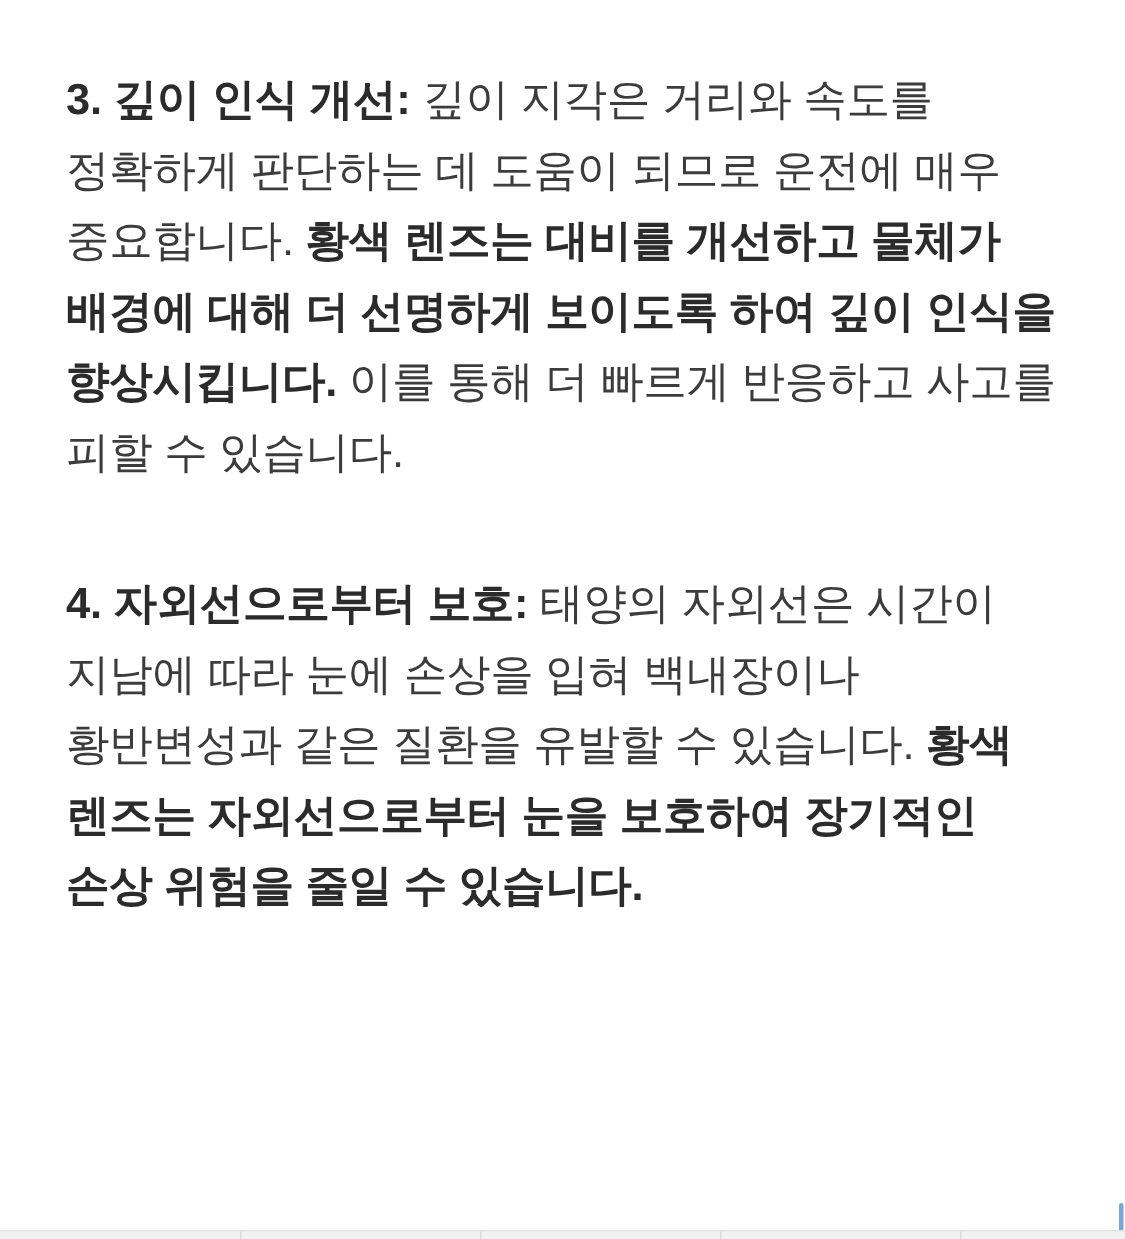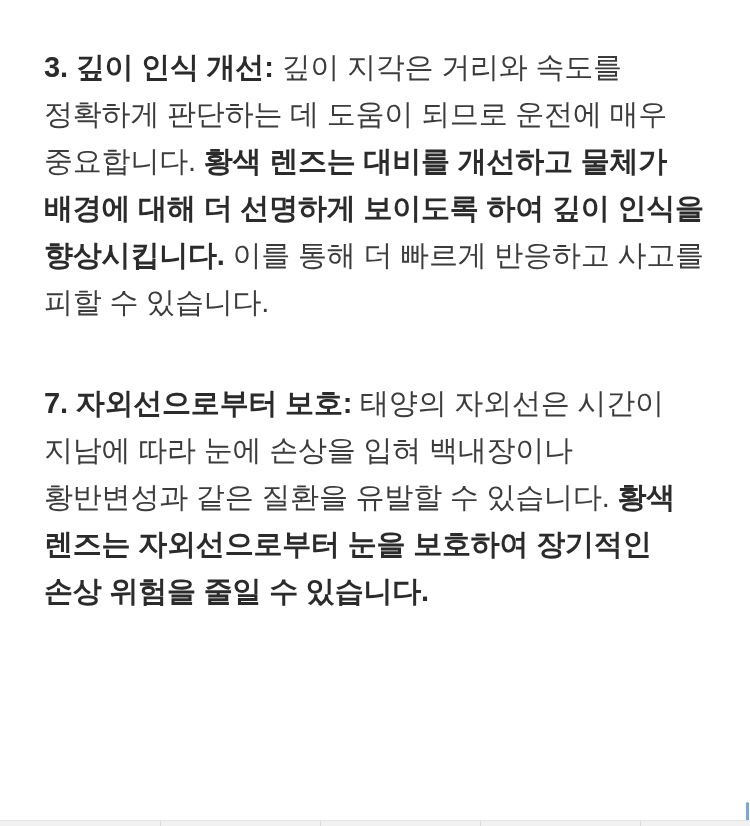--- a/index.html
+++ b/index.html
@@ -77,21 +77,21 @@
 </head>
 <body>
 
 <div class="page">
 
   <div class="para">
     <span class="lead">3. 깊이 인식 개선:</span><span> 깊이 지각은 거리와 속도를 정확하게 판단하는 데 도움이 되므로 운전에 매우 중요합니다. </span><span class="b">황색 렌즈는 대비를 개선하고 물체가 배경에 대해 더 선명하게 보이도록 하여 깊이 인식을 향상시킵니다.</span><span> 이를 통해 더 빠르게 반응하고 사고를 피할 수 있습니다.</span>
   </div>
 
   <div class="para">
-    <span class="lead">7. 자외선으로부터 보호:</span><span> 태양의 자외선은 시간이 지남에 따라 눈에 손상을 입혀 백내장이나 황반변성과 같은 질환을 유발할 수 있습니다. </span><span class="b">황색 렌즈는 자외선으로부터 눈을 보호하여 장기적인 손상 위험을 줄일 수 있습니다.</span>
+    <span class="lead">4. 자외선으로부터 보호:</span><span> 태양의 자외선은 시간이 지남에 따라 눈에 손상을 입혀 백내장이나 황반변성과 같은 질환을 유발할 수 있습니다. </span><span class="b">황색 렌즈는 자외선으로부터 눈을 보호하여 장기적인 손상 위험을 줄일 수 있습니다.</span>
   </div>
 
   <div class="scrollbar-track">
     <div class="scrollbar-thumb"></div>
   </div>
 
   <div class="bottom-bar">
     <div class="seg" style="left:160px;"></div>
     <div class="seg" style="left:320px;"></div>
     <div class="seg" style="left:480px;"></div>

